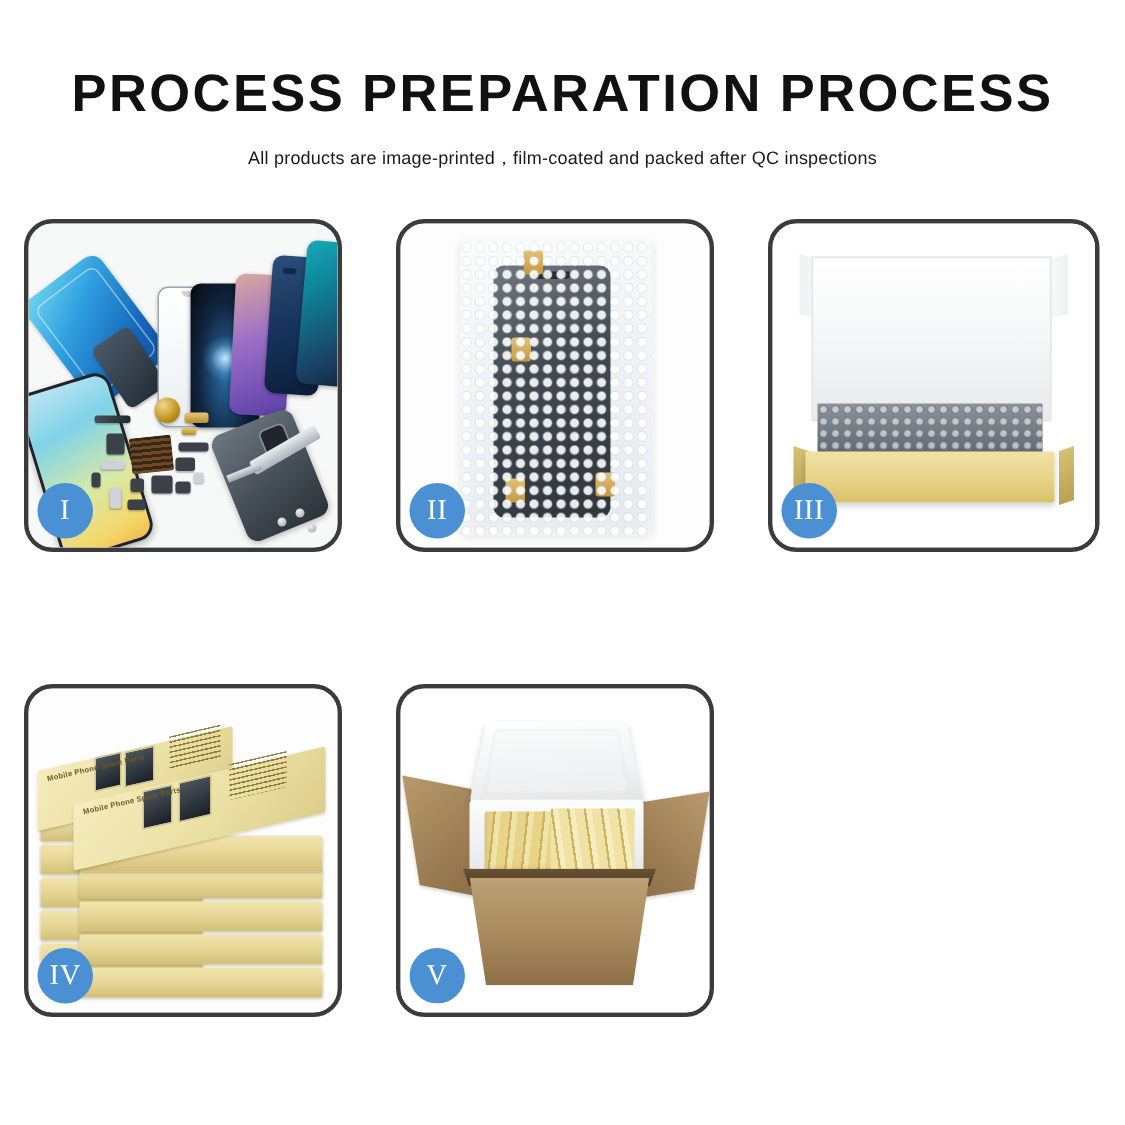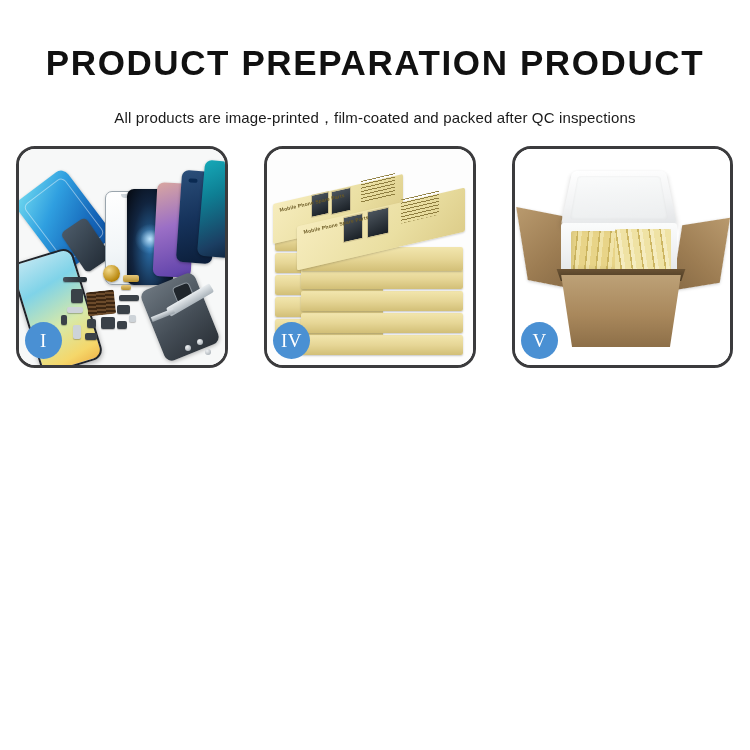--- a/index.html
+++ b/index.html
@@ -23,24 +23,24 @@
     font-weight: 700;
     letter-spacing: 1.6px;
     color: #111111;
     margin: 0;
     padding-top: 42px;
     line-height: 42px;
     white-space: nowrap;
   }
   #page-subtitle {
     font-family: "Liberation Sans", sans-serif;
-    font-size: 15px;
+    font-size: 12px;
     font-weight: 400;
     color: #1a1a1a;
-    margin: 13px;
+    margin: 0;
     padding-top: 12px;
     line-height: 18px;
     letter-spacing: 0.15px;
     white-space: nowrap;
     text-align: center;
   }
 
   
   #panel-grid {
     position: absolute;
@@ -365,21 +365,21 @@
     transform: rotate(16deg);
   }
   .c6-tape{
     position:absolute; background: rgba(120,95,62,.55); border-radius:1px;
   }
 </style>
 </head>
 <body>
 
 <div id="header">
-  <div id="page-title">PRODUCT PREPARATION PRODUCT</div>
+  <div id="page-title">PROCESS PREPARATION PROCESS</div>
   <div id="page-subtitle">All products are image-printed，film-coated and packed after QC inspections</div>
 </div>
 
 <div id="panel-grid">
 
   <div class="panel">
     <div class="panel-art p1-bg">
       <div class="phone-blue-film"></div>
       <div class="phone-small-dark"></div>
       <div class="screen-glass"></div>
@@ -406,21 +406,48 @@
       <div class="part light" style="left:110px; top:166px; width:7px;  height:7px;"></div>
       <div class="part" style="left:42px;  top:166px; width:6px;  height:10px;"></div>
       <div class="tweezers"></div>
       <div class="screw" style="right:22px; top:190px;"></div>
       <div class="screw" style="right:34px; top:196px;"></div>
       <div class="screw" style="right:14px; top:200px;"></div>
     </div>
     <div class="badge">I</div>
   </div>
 
-
+  <div class="panel">
+    <div class="panel-art p2-bg">
+      <div class="bubble-bag">
+        <div class="screen-inside">
+          <div class="flex-cable"></div>
+        </div>
+        <div class="tape" style="left:42px; top:6px;"></div>
+        <div class="tape" style="left:34px; top:64px;"></div>
+        <div class="tape" style="left:30px; top:158px;"></div>
+        <div class="tape" style="left:90px; top:154px;"></div>
+        <div class="bubbles"></div>
+      </div>
+    </div>
+    <div class="badge">II</div>
+  </div>
+
+  <div class="panel">
+    <div class="panel-art p3-bg">
+      <div class="box3-flap-l"></div>
+      <div class="box3-flap-r"></div>
+      <div class="box3-backwall"></div>
+      <div class="box3-foam"></div>
+      <div class="box3-edge-l"></div>
+      <div class="box3-edge-r"></div>
+      <div class="box3-front"></div>
+    </div>
+    <div class="badge">III</div>
+  </div>
 
   <div class="panel">
     <div class="panel-art p4-bg">
 
       <div class="stack-box" style="left:8px;  top:170px; width:108px; height:20px;"></div>
       <div class="stack-box" style="left:8px;  top:148px; width:108px; height:20px;"></div>
       <div class="stack-box" style="left:8px;  top:126px; width:108px; height:20px;"></div>
       <div class="stack-box" style="left:8px;  top:104px; width:108px; height:20px;"></div>
       <div class="stack-box" style="left:8px;  top:82px;  width:108px; height:20px;"></div>
 

